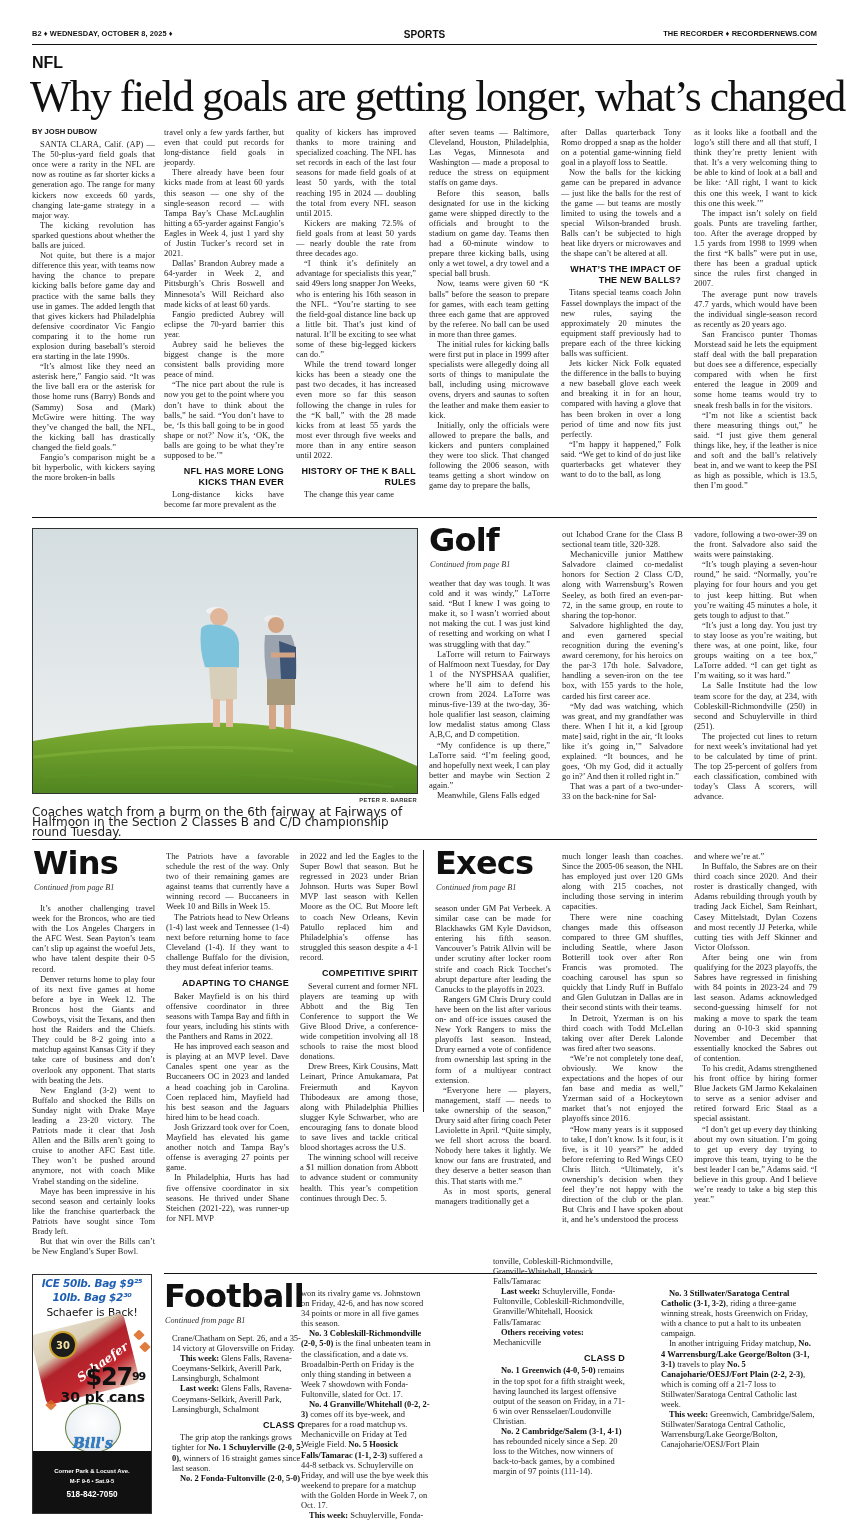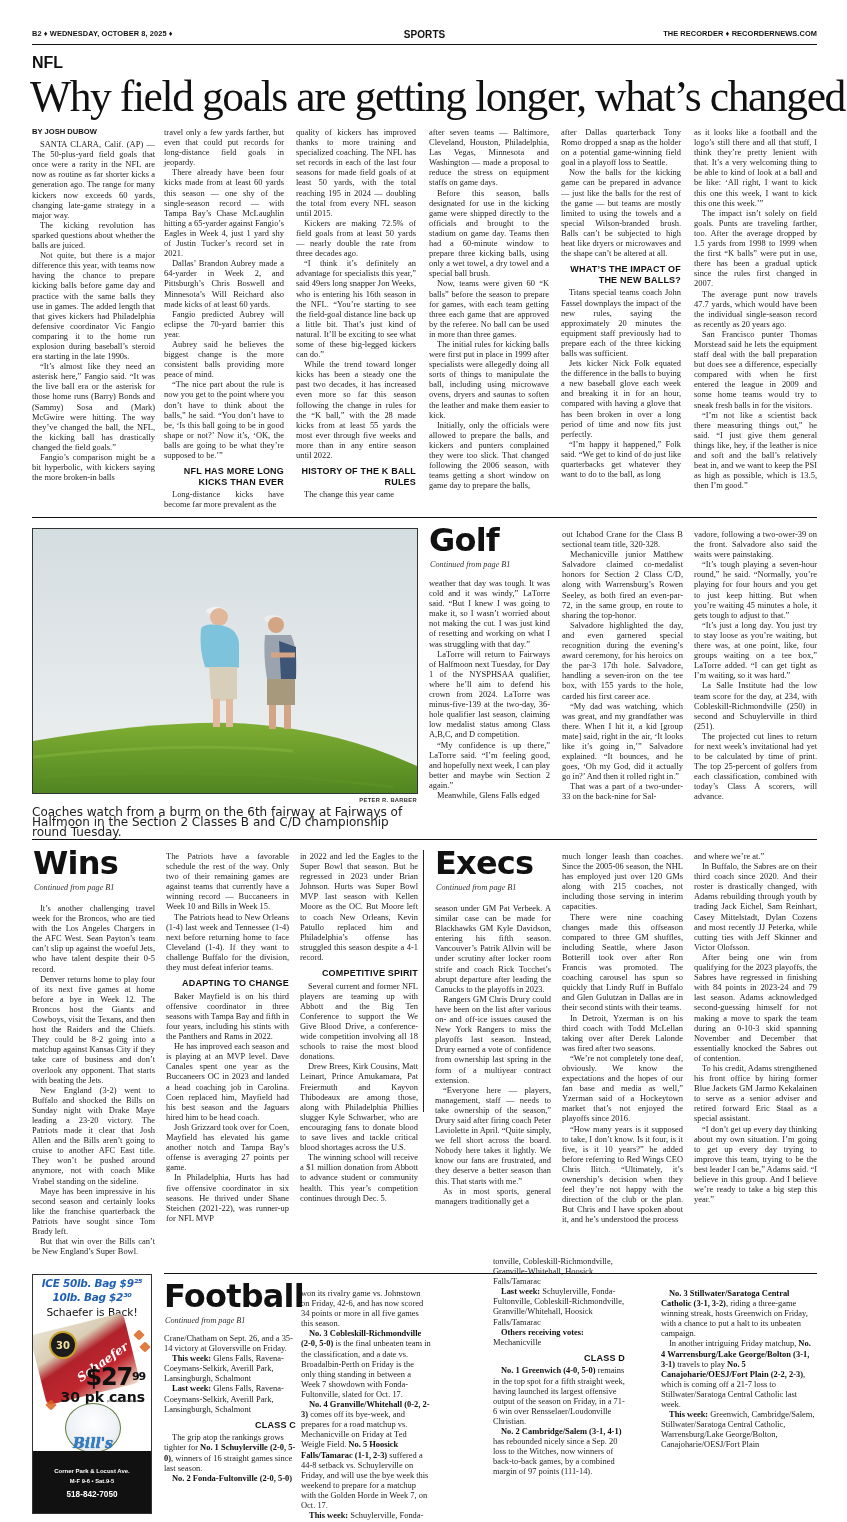--- a/index.html
+++ b/index.html
@@ -257,21 +257,21 @@
   <div class="footer"></div>
   <div class="logotext">Bill's</div>
   <div class="addr">Corner Park &amp; Locust Ave.</div>
   <div class="hours">M-F 9-6  •  Sat.9-5</div>
   <div class="phone">518-842-7050</div>
 </div>
 
 <div class="jump-head" style="left:164px; top:1279px;">Football</div>
 <div class="continued" style="left:165px; top:1316px;">Continued from page B1</div>
 
-<div class="col" style="left:164px; top:1333px; width:132px; text-align:left;">
+<div class="col" style="left:172px; top:1333px; width:132px; text-align:left;">
   <p class="noind">Crane/Chatham on Sept. 26, and a 35-14 victory at Gloversville on Friday.</p>
   <p><b class="bold">This week:</b> <span>Glens Falls, Ravena-Coeymans-Selkirk, Averill Park, Lansingburgh, Schalmont</span></p>
   <p><b class="bold">Last week:</b> <span>Glens Falls, Ravena-Coeymans-Selkirk, Averill Park, Lansingburgh, Schalmont</span></p>
   <div class="subhead">CLASS C</div>
   <p><span>The grip atop the rankings grows tighter for</span> <b class="bold">No. 1 Schuylerville (2-0, 5-0)</b><span>, winners of 16 straight games since last season.</span></p>
   <p><b class="bold">No. 2 Fonda-Fultonville (2-0, 5-0)</b></p>
 </div>
 
 <div class="col" style="left:301px; top:1288px; width:130px; text-align:left;">
   <p class="noind">won its rivalry game vs. Johnstown on Friday, 42-6, and has now scored 34 points or more in all five games this season.</p>

